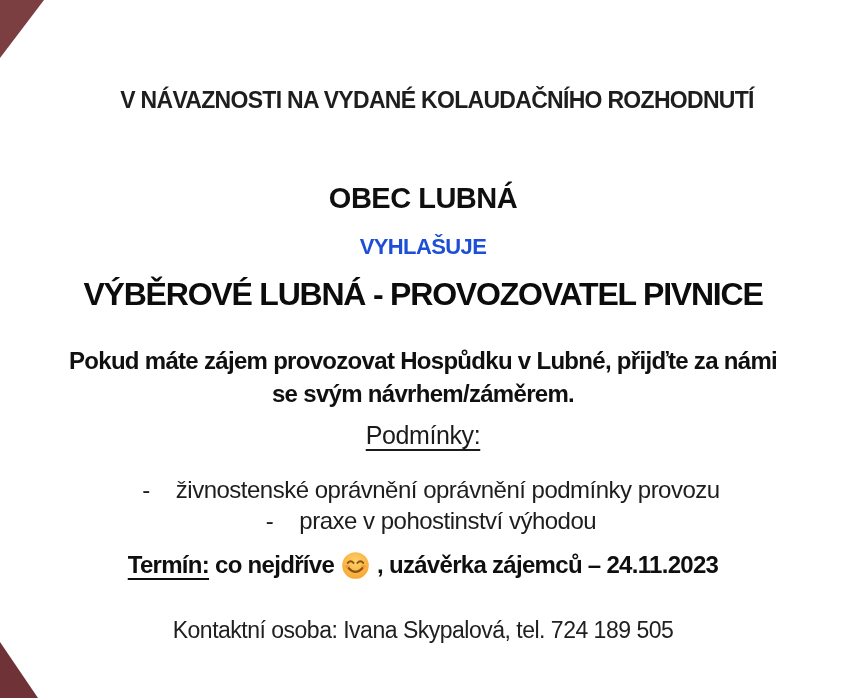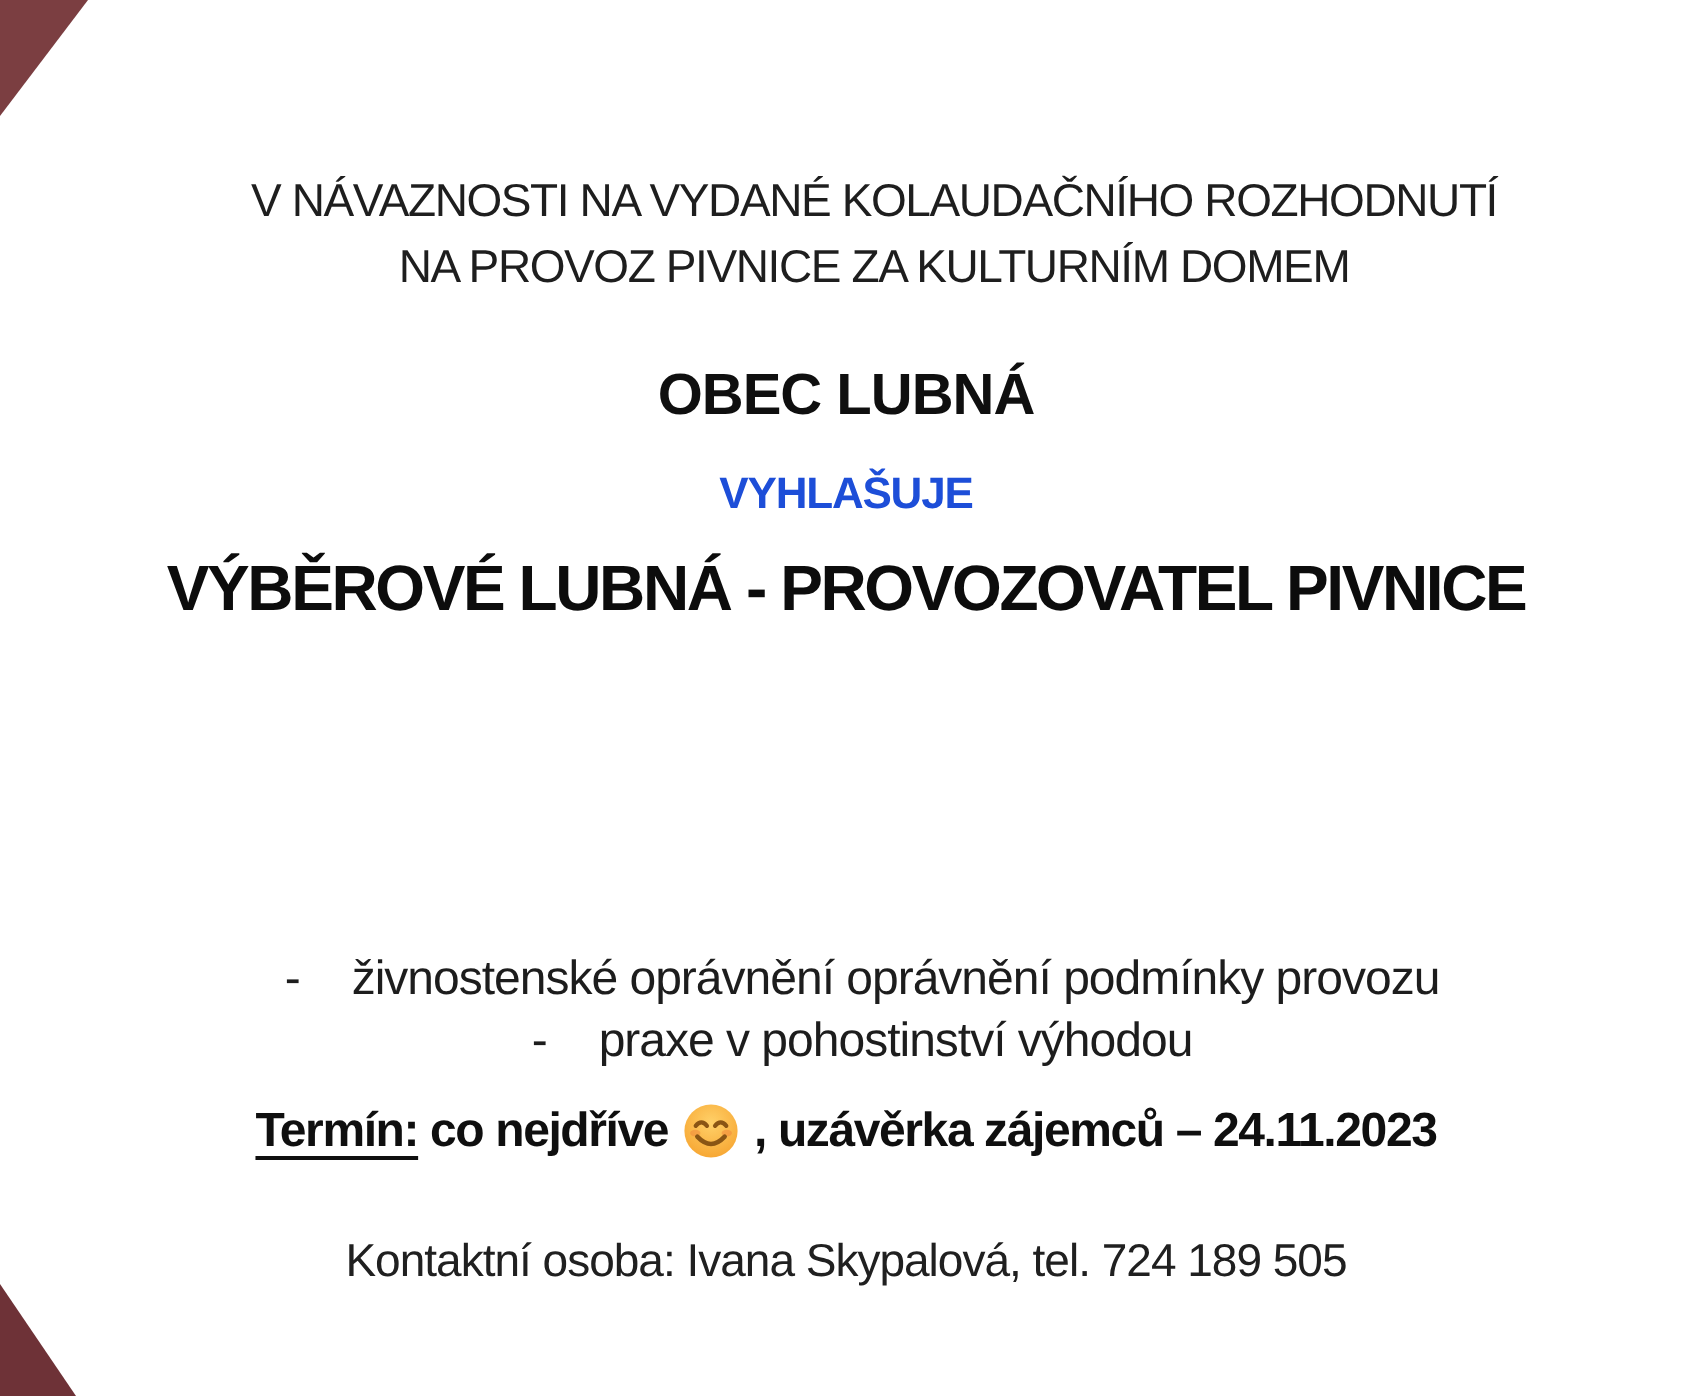--- a/index.html
+++ b/index.html
@@ -5,21 +5,21 @@
   html,body{margin:0;padding:0;background:#ffffff;}
   .page{
     position:relative;
     width:846px;height:698px;
     background:#ffffff;
     overflow:hidden;
     font-family:"Liberation Sans","DejaVu Sans",sans-serif;
     color:#1a1a1a;
   }
   .line{position:absolute;left:0;right:0;text-align:center;white-space:nowrap;}
-  .intro{top:84px;font-size:23px;letter-spacing:-0.7px;line-height:33px;font-weight:400;color:#1e1e1e;margin-left:28px;}
+  .intro{top:84px;font-size:23px;letter-spacing:-0.7px;line-height:33px;font-weight:700;color:#1e1e1e;margin-left:28px;}
   .org{top:182px;font-size:29px;font-weight:700;letter-spacing:-0.5px;color:#0f0f0f;}
   .announce{top:234px;font-size:22px;font-weight:700;letter-spacing:-0.6px;color:#1d4ed8;}
   .title{top:276px;font-size:32px;font-weight:700;letter-spacing:-1.2px;color:#0c0c0c;}
   .invite{top:344px;font-size:24px;font-weight:700;letter-spacing:-0.7px;line-height:33px;color:#101010;}
   .conditions-heading{top:421px;font-size:25px;letter-spacing:-0.4px;color:#1b1b1b;}
   .underlined{text-decoration:underline;text-underline-offset:5px;text-decoration-thickness:2px;}
   .items{top:474px;font-size:24px;letter-spacing:-0.5px;line-height:31px;color:#1d1d1d;transform:translateX(8px);}
   .item .dash{display:inline-block;margin-right:26px;}
   .deadline{top:551px;font-size:24px;font-weight:700;letter-spacing:-0.7px;color:#0f0f0f;}
   .deadline .emoji{vertical-align:-7px;margin-left:7px;margin-right:1px;}
@@ -31,30 +31,36 @@
 </head>
 <body>
 
 <div class="page">
 
   <div class="corner tl" style="background: rgb(123, 62, 65);"></div>
   <div class="corner bl" style="background: rgb(110, 50, 55);"></div>
 
   <div class="line intro">
     <div>V NÁVAZNOSTI NA VYDANÉ KOLAUDAČNÍHO ROZHODNUTÍ</div>
-    <div>NA PROVOZ PIVNICE ZA KULTURNÍM DOMEM</div>
   </div>
 
   <div class="line org">OBEC LUBNÁ</div>
 
   <div class="line announce">VYHLAŠUJE</div>
 
   <div class="line title">VÝBĚROVÉ LUBNÁ - PROVOZOVATEL PIVNICE</div>
 
+  <div class="line invite">
+    <div>Pokud máte zájem provozovat Hospůdku v Lubné, přijďte za námi</div>
+    <div>se svým návrhem/záměrem.</div>
+  </div>
 
+  <div class="line conditions-heading">
+    <span class="underlined">Podmínky:</span>
+  </div>
 
   <div class="line items">
     <div class="item">
       <span class="dash">-</span><span>živnostenské oprávnění oprávnění podmínky provozu</span>
     </div>
     <div class="item">
       <span class="dash">-</span><span>praxe v pohostinství výhodou</span>
     </div>
   </div>
 

